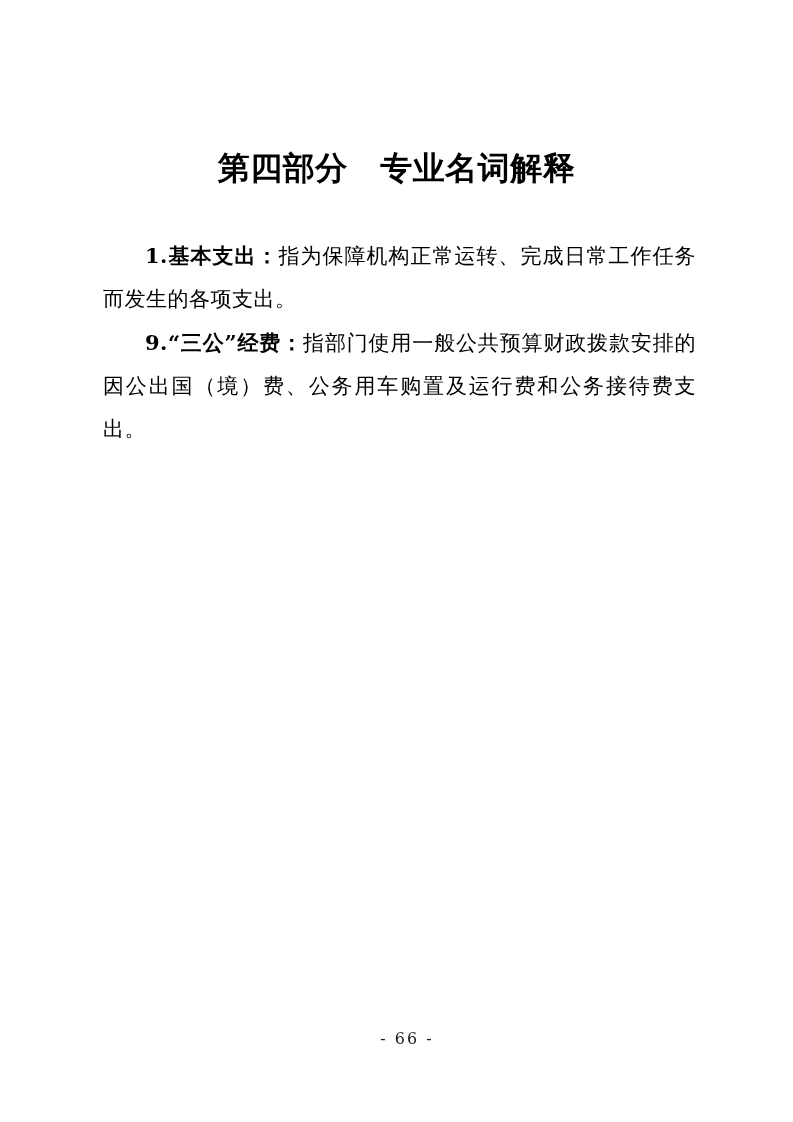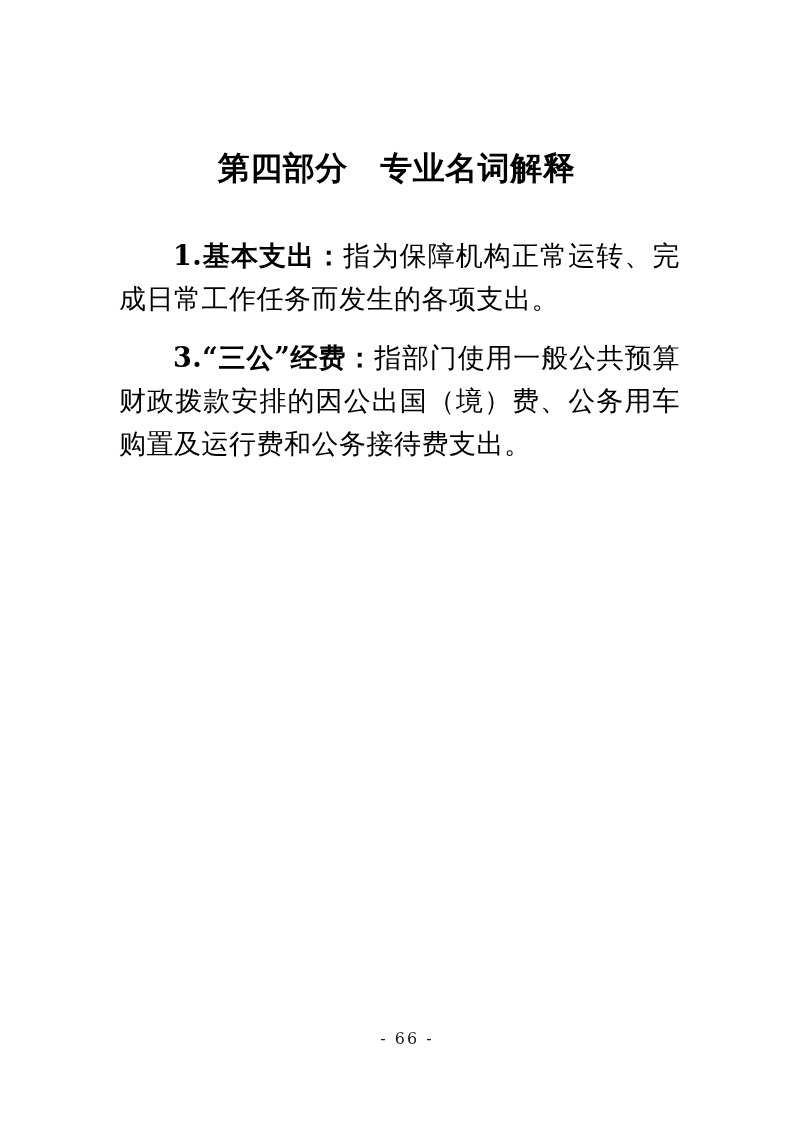--- a/index.html
+++ b/index.html
@@ -25,23 +25,23 @@
     font-size: 32px;
     line-height: 44px;
     font-weight: bold;
     letter-spacing: 0.5px;
     font-family: "DejaVu Serif", "Liberation Serif", serif;
   }
   .doc-content {
     margin: 44px 97px 0 103px;
   }
   .para {
-    margin: 16px;
+    margin: 0;
     padding: 0;
-    font-size: 27px;
+    font-size: 21px;
     line-height: 43px;
     text-align: justify;
     text-indent: 2em;
     letter-spacing: 0.5px;
   }
   .para .lead {
     font-weight: bold;
   }
   .para .body-text {
     font-weight: normal;
@@ -65,20 +65,20 @@
 
 <div class="page">
 
   <h1 class="doc-title">第四部分　专业名词解释</h1>
 
   <div class="doc-content">
 
     <p class="para"><span class="lead">1.基本支出：</span><span class="body-text">指为保障机构正常运转、完成日常工作任务而发生的各项支出。</span></p>
 
 
-    <p class="para"><span class="lead">3.“三公”经费：</span><span class="body-text">指部门使用一般公共预算财政拨款安排的因公出国（境）费、公务用车购置及运行费和公务接待费支出。</span></p>
+    <p class="para"><span class="lead">9.“三公”经费：</span><span class="body-text">指部门使用一般公共预算财政拨款安排的因公出国（境）费、公务用车购置及运行费和公务接待费支出。</span></p>
 
 
   </div>
 
   <div class="page-footer">- 66 -</div>
 
 </div>
 
 </body></html>

